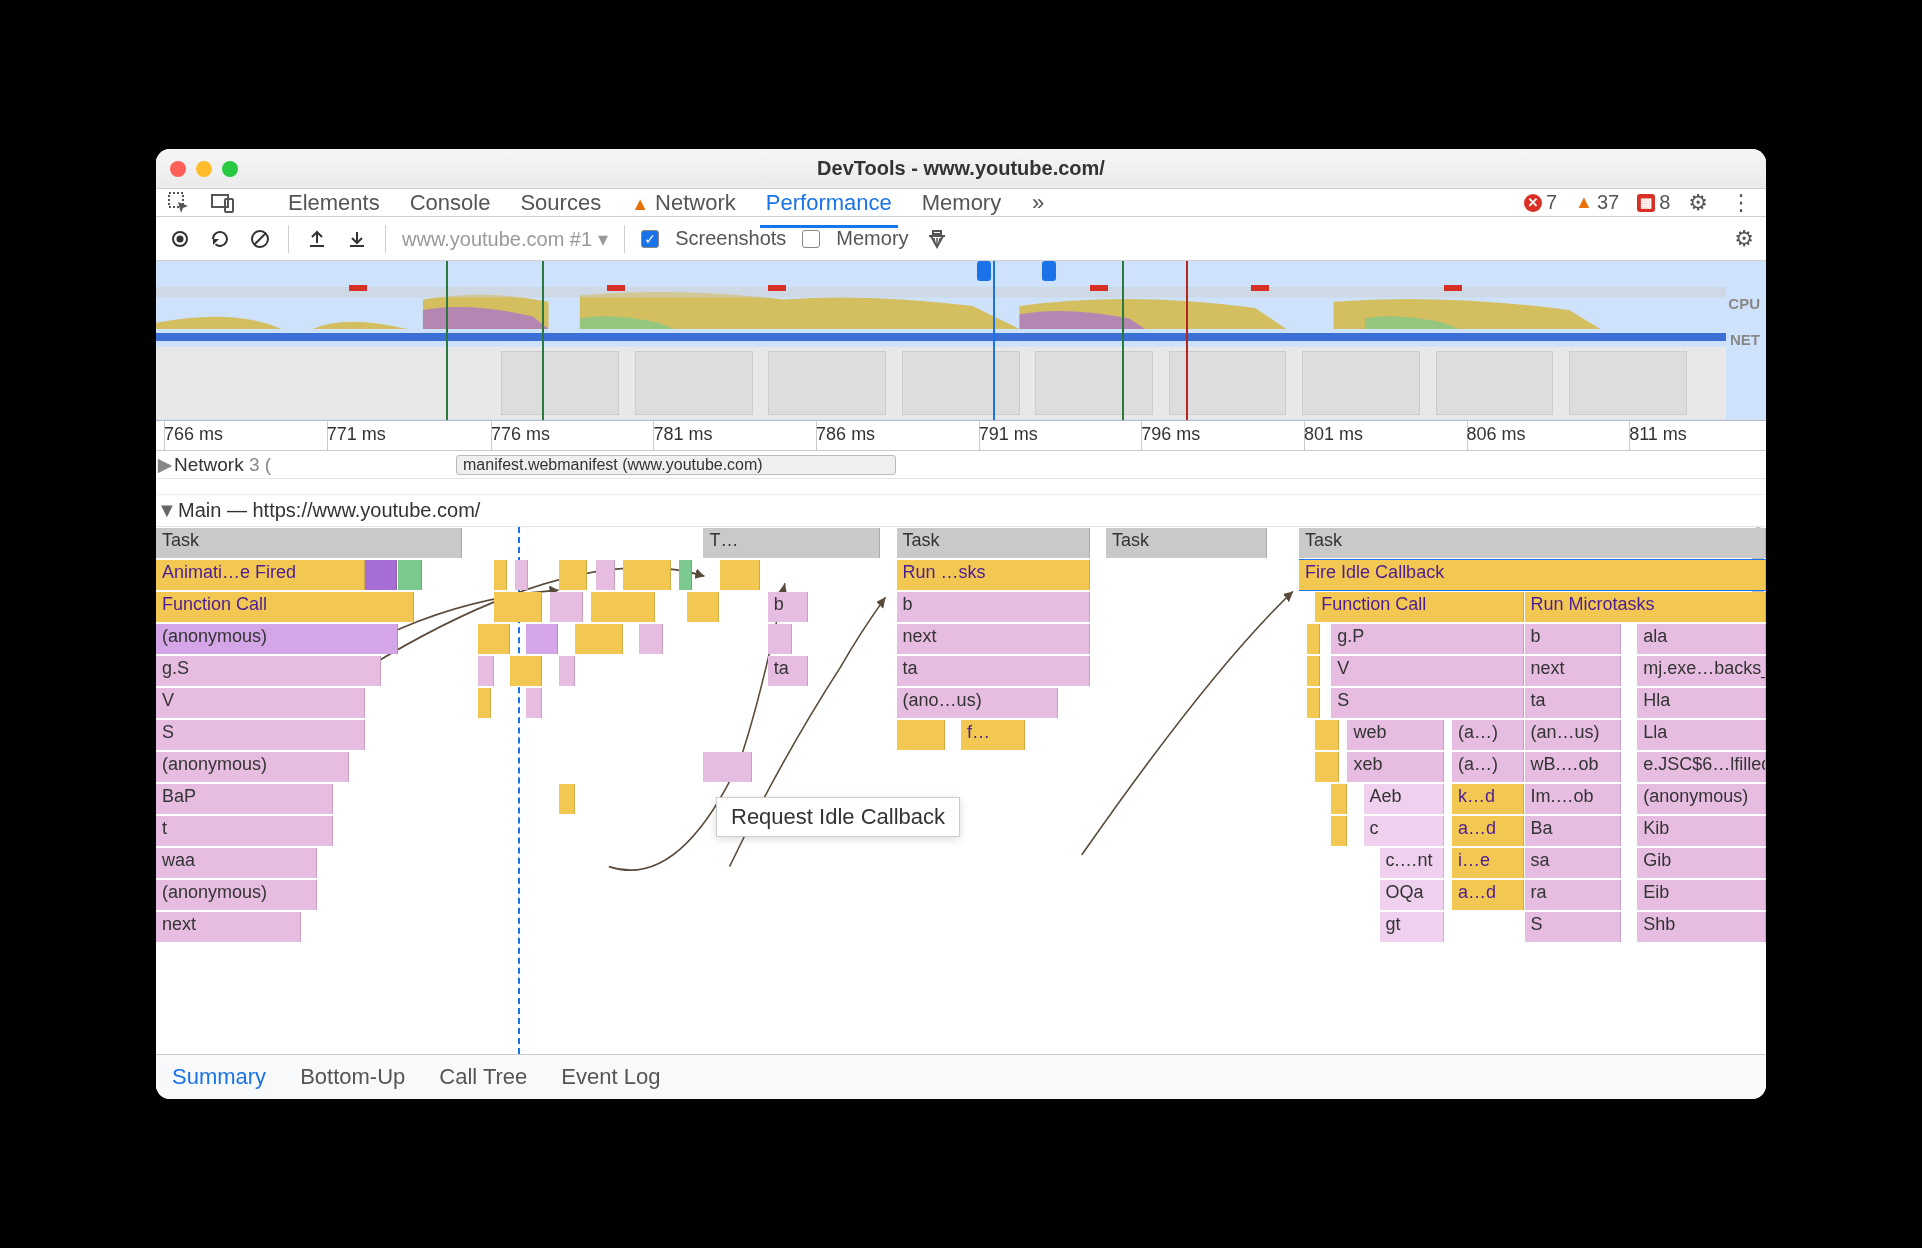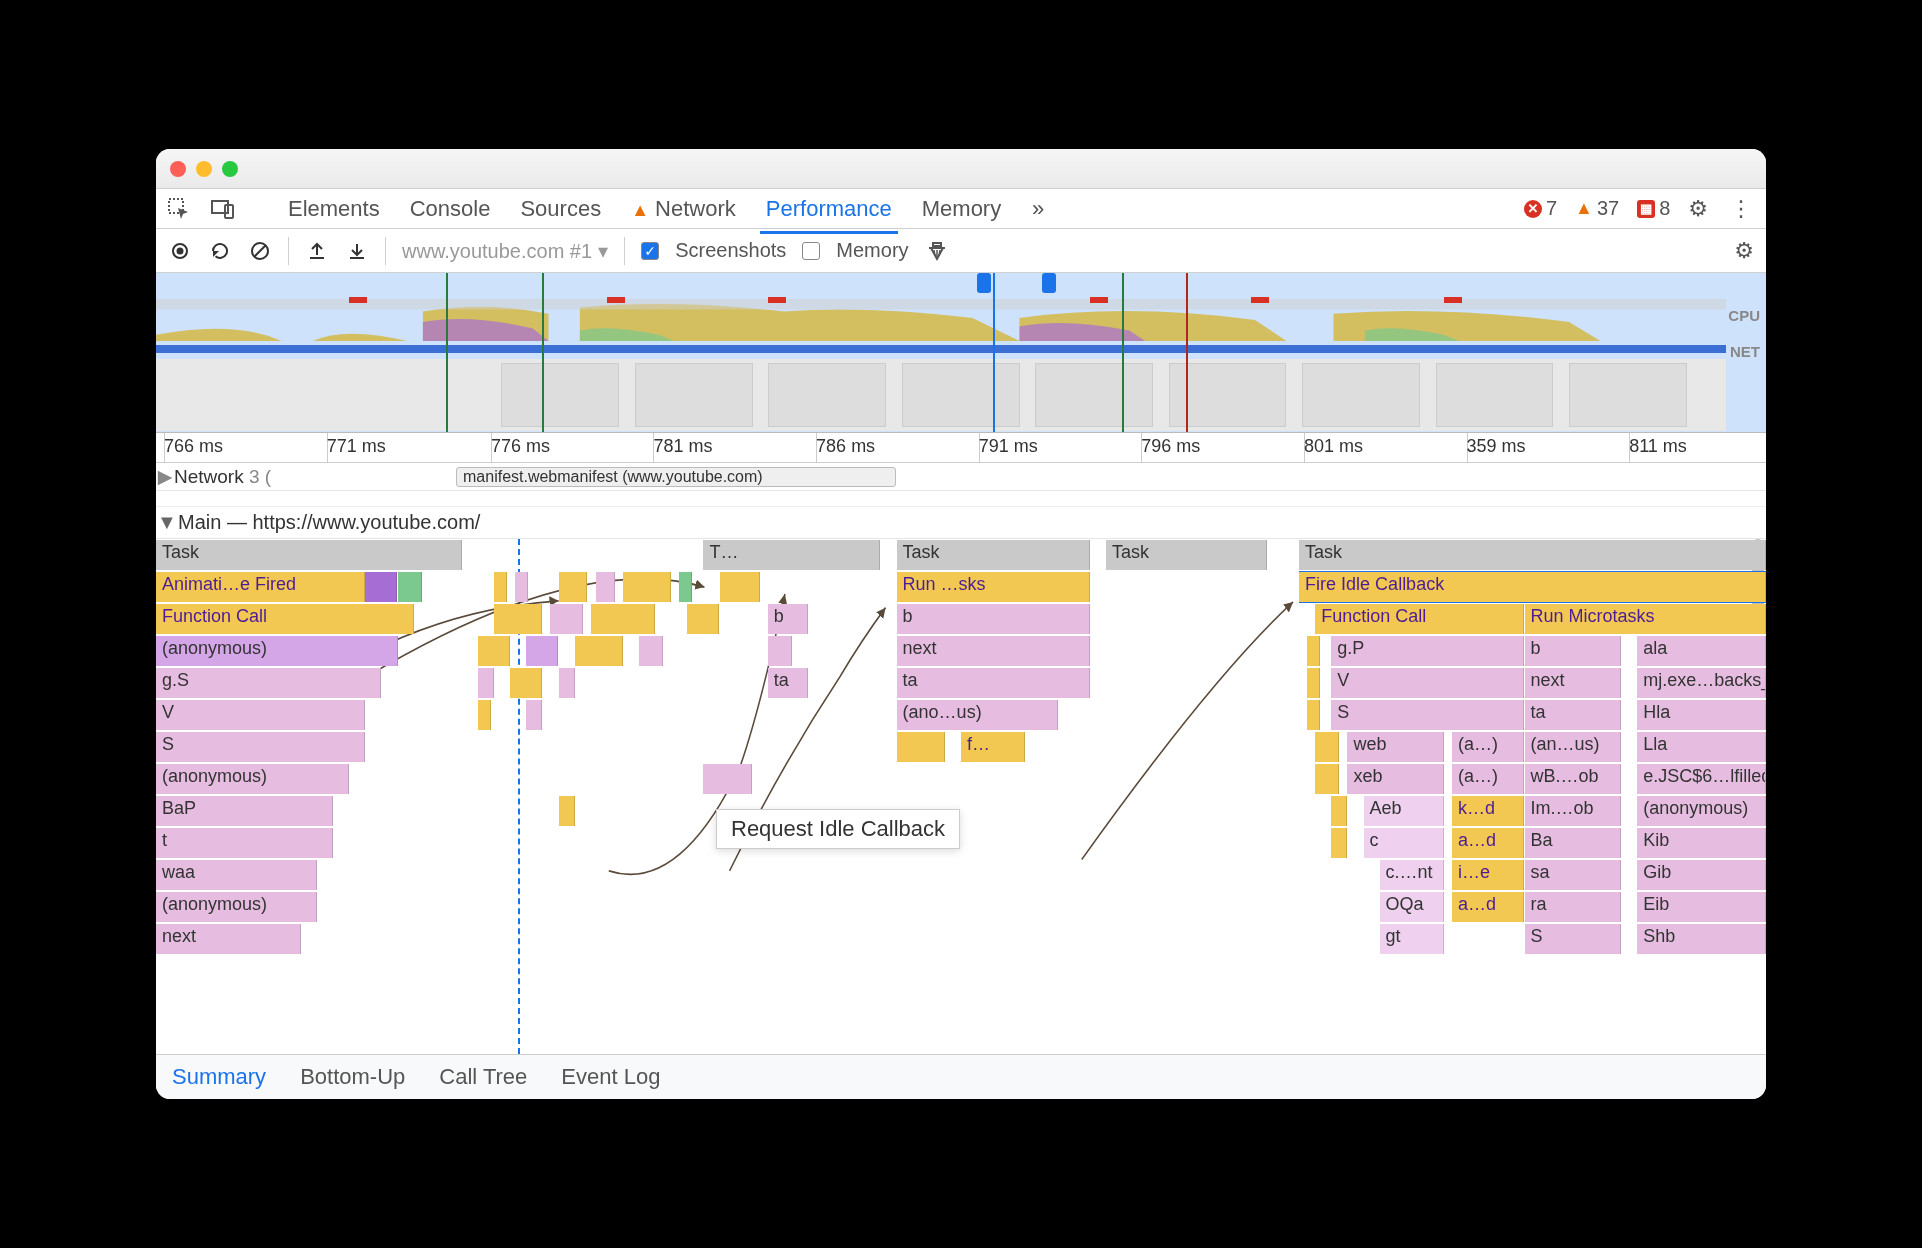--- a/index.html
+++ b/index.html
@@ -38,21 +38,21 @@
   .tl { width: 16px; height: 16px; border-radius: 50%; }
   .tl.red { background: #ff5f57; }
   .tl.yellow { background: #ffbd2e; }
   .tl.green { background: #28c840; }
   .title-text {
     position: absolute; left: 0; right: 0;
     text-align: center; font-weight: 600; color: #333; font-size: 20px;
   }
   
   .tabbar {
-    height: 40px;
+    height: 28px;
     border-bottom: 1px solid #d0d0d0;
     display: flex;
     align-items: center;
     padding: 0 10px;
     gap: 18px;
     color: #555;
   }
   .tabbar .icon { width: 26px; height: 26px; display: flex; align-items:center; justify-content:center; color:#555;}
   .tabbar .tab { padding: 0 6px; font-size: 22px; cursor: default; }
   .tabbar .tab.active { color: #1a73e8; border-bottom: 3px solid #1a73e8; padding-bottom: 9px; margin-top: 12px;}
@@ -148,20 +148,21 @@
 <body>
 
 <div class="window">
 
   <div class="titlebar">
     <div class="traffic">
       <div class="tl red"></div>
       <div class="tl yellow"></div>
       <div class="tl green"></div>
     </div>
+    <div class="title-text">DevTools - www.youtube.com/</div>
   </div>
 
   <div class="tabbar">
     <div class="icon">
       <svg width="22" height="22" viewBox="0 0 22 22">
           <rect x="1" y="1" width="14" height="14" fill="none" stroke="#555" stroke-width="2" stroke-dasharray="2 2"></rect>
           <path d="M10 10 L20 14 L15 16 L13 21 Z" fill="#555"></path>
         </svg>
     </div>
     <div class="icon">
@@ -304,21 +305,21 @@
       <span class="rt" style="left: 30.9%;">781 ms</span>
       <div class="line" style="left: 41%;"></div>
       <span class="rt" style="left: 41%;">786 ms</span>
       <div class="line" style="left: 51.1%;"></div>
       <span class="rt" style="left: 51.1%;">791 ms</span>
       <div class="line" style="left: 61.2%;"></div>
       <span class="rt" style="left: 61.2%;">796 ms</span>
       <div class="line" style="left: 71.3%;"></div>
       <span class="rt" style="left: 71.3%;">801 ms</span>
       <div class="line" style="left: 81.4%;"></div>
-      <span class="rt" style="left: 81.4%;">359 ms</span>
+      <span class="rt" style="left: 81.4%;">806 ms</span>
       <div class="line" style="left: 91.5%;"></div>
       <span class="rt" style="left: 91.5%;">811 ms</span>
     </div>
 
   <div class="row net-row" style="position:relative;">
     <span class="disclose">▶</span>
     <span>Network</span>&nbsp;
     <span style="color:#888">3 (</span>
     <div class="pill" style="left:300px; width:440px;">
       <span>manifest.webmanifest (www.youtube.com)</span>

